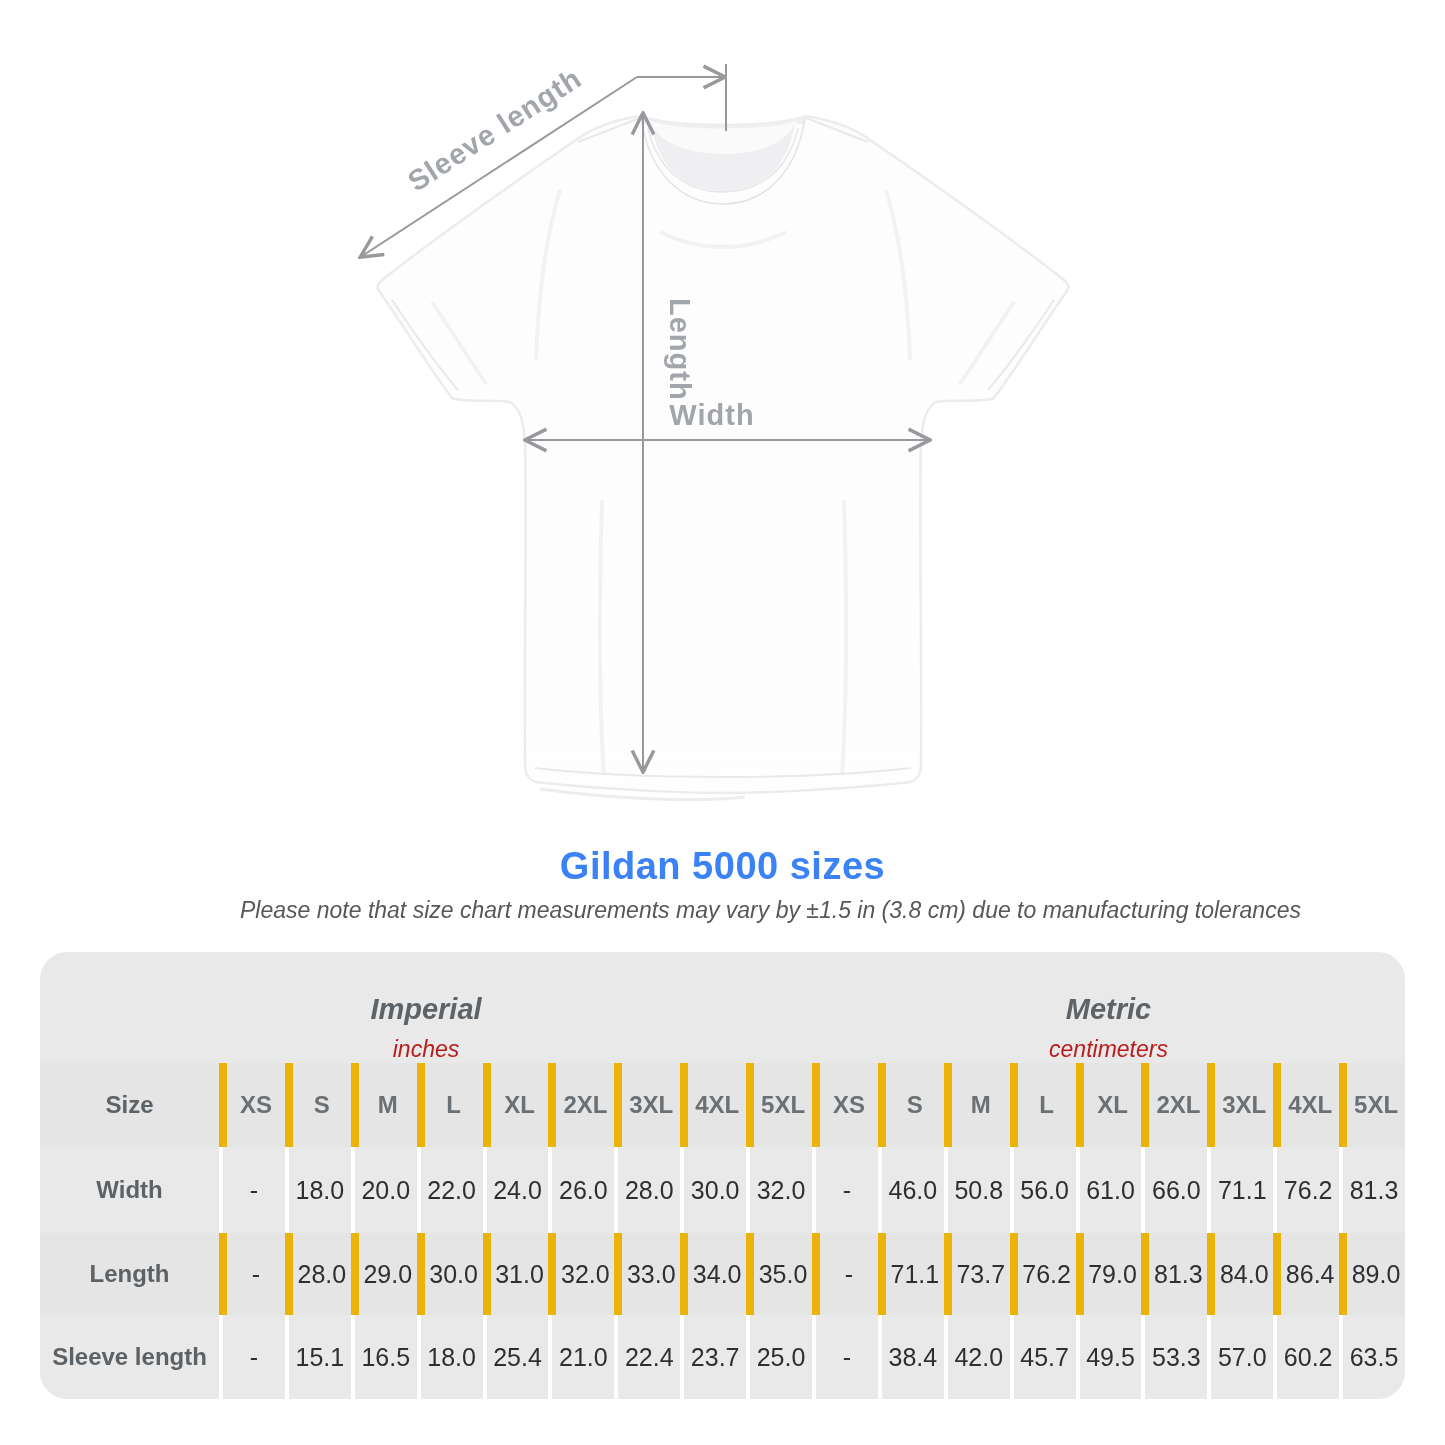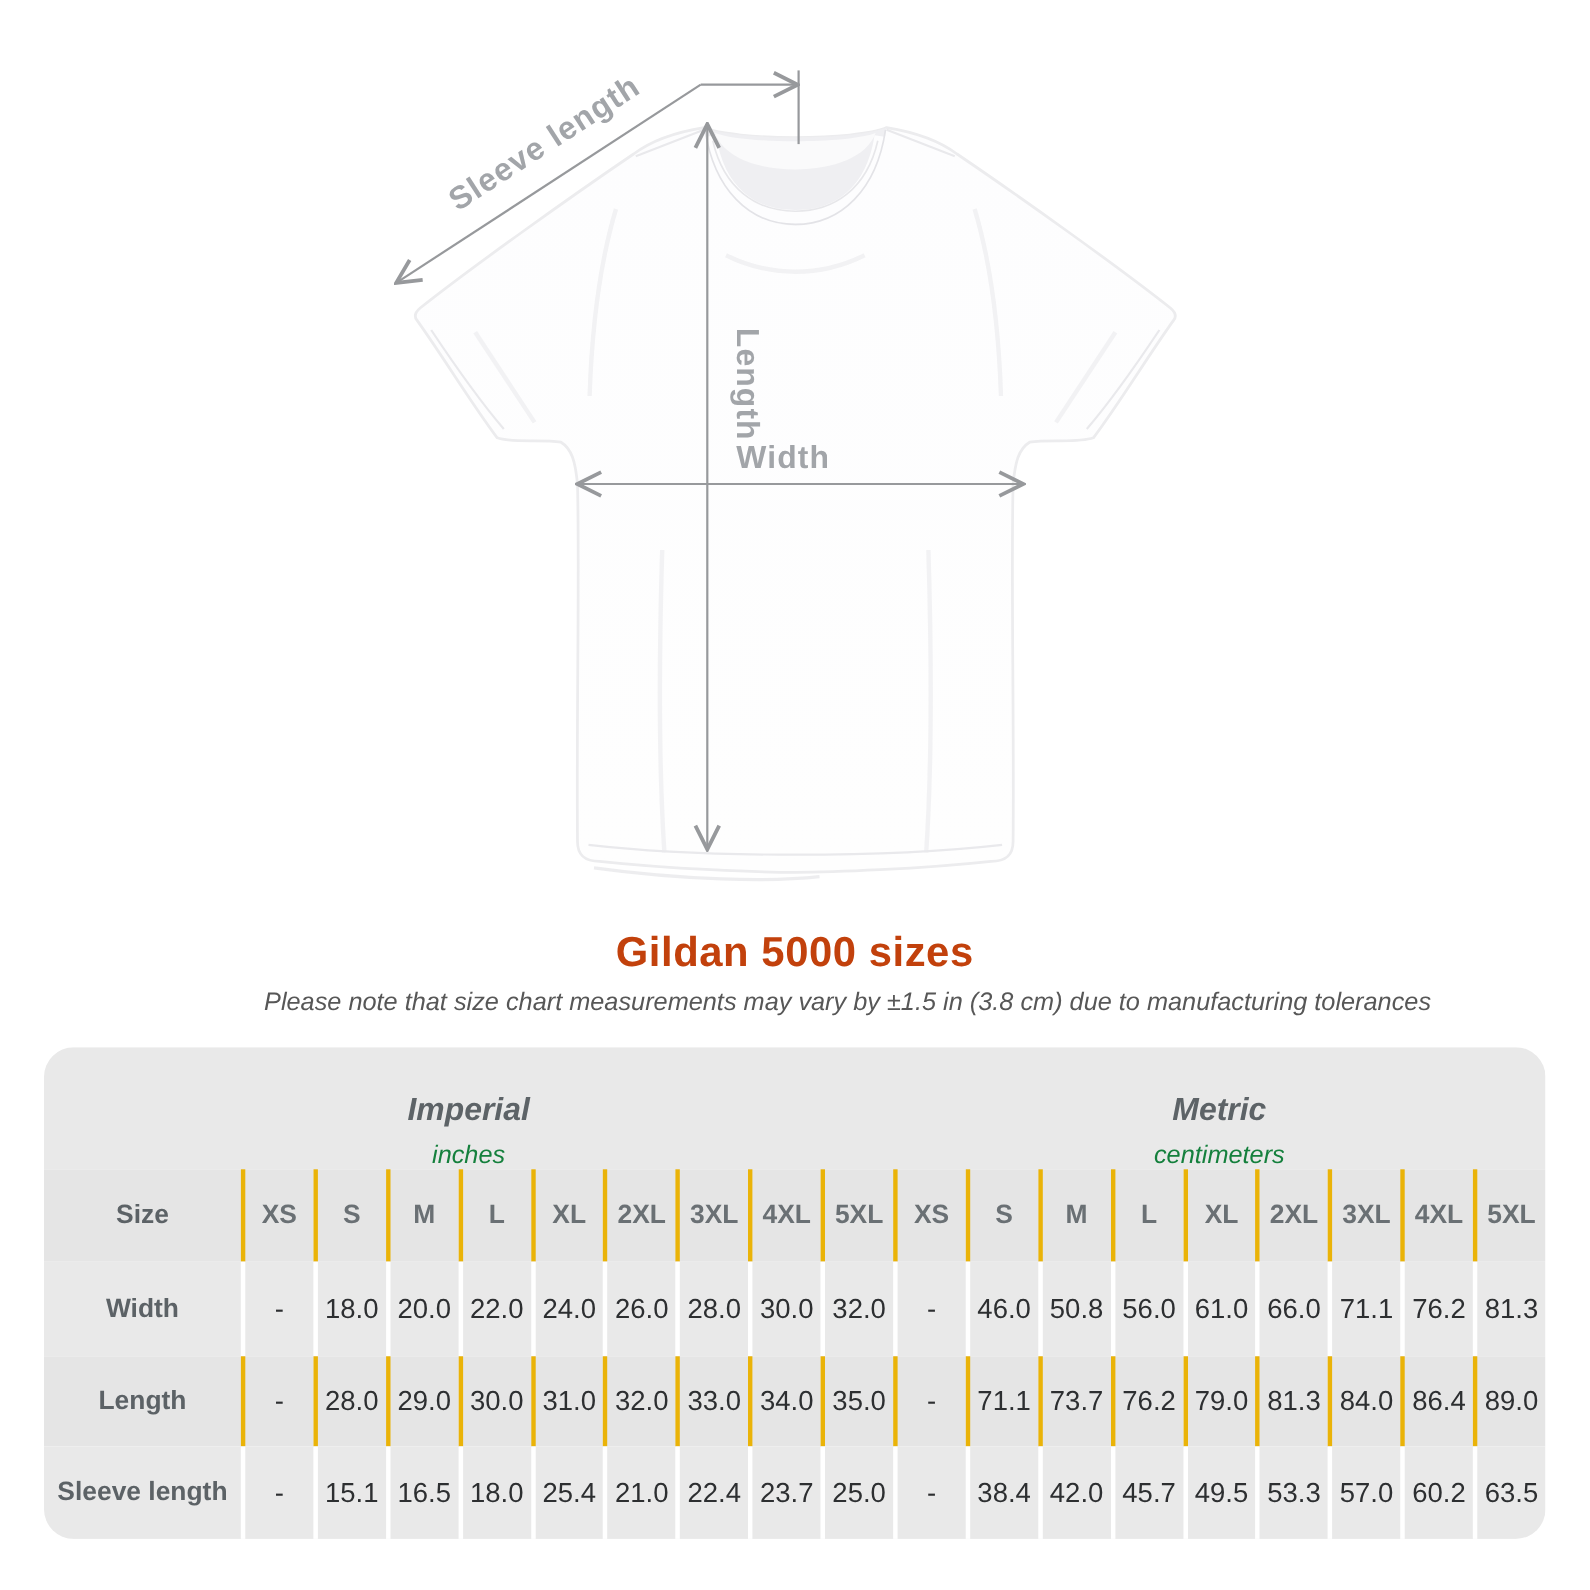--- a/index.html
+++ b/index.html
@@ -6,39 +6,39 @@
   body{width:1445px;height:1445px;position:relative;overflow:hidden;
        font-family:"Liberation Sans","DejaVu Sans",sans-serif;}
 
   
   #diagram{position:absolute;left:0;top:0;width:1445px;height:830px;}
   svg text{font-family:"Liberation Sans","DejaVu Sans",sans-serif;}
   .meas-label{font-size:29px;font-weight:bold;fill:#a2a5a9;letter-spacing:1px;}
 
   
   .page-title{position:absolute;left:0;top:845px;width:1445px;text-align:center;
-    font-size:38px;font-weight:bold;color:#c2410c;letter-spacing:.5px;}
+    font-size:38px;font-weight:bold;color:#3b82f6;letter-spacing:.5px;}
   .page-note{position:absolute;left:0;top:897px;width:1445px;text-align:center;
     font-size:23px;font-style:italic;color:#575757;padding-left:48px;}
 
   
   .tbl{position:absolute;left:40px;top:952px;width:1365px;height:447px;
        border-radius:27px;overflow:hidden;display:grid;
        grid-template-columns:179px repeat(18,1fr);
        grid-template-rows:111px 84px 86px 82px 1fr;}
   .band{grid-column:1/-1;background:#e9e9e9;display:flex;}
   .band .half{display:flex;flex-direction:column;align-items:center;justify-content:center;padding-top:10px;margin-top:31px;}
   .half.imp{width:772px;}
   .half.met{flex:1;justify-content:flex-end;}
   .band .t{font-size:29px;font-weight:bold;font-style:italic;color:#5d6367;}
-  .band .s{font-size:23px;font-style:italic;color:#15803d;margin-top:10px;}
+  .band .s{font-size:23px;font-style:italic;color:#b91c1c;margin-top:10px;}
   .c{display:flex;align-items:center;justify-content:center;}
   .c.white{background:#e5e5e5;}
   .c.gray{background:#e9e9e9;}
-  .c.dvg{border-left:4px solid #eab308;}   
+  .c.dvg{border-left:8px solid #eab308;}   
   .c.dvw{border-left:4px solid #ffffff;}   
   .hd{font-size:24px;font-weight:bold;color:#6a7074;}
   .rl{font-size:24px;font-weight:bold;color:#5c6266;}
   .v{font-size:25px;color:#2d2f31;}
 </style>
 </head>
 <body>
 
 <svg id="diagram" viewBox="0 0 1445 830" xmlns="http://www.w3.org/2000/svg">
   <defs>

